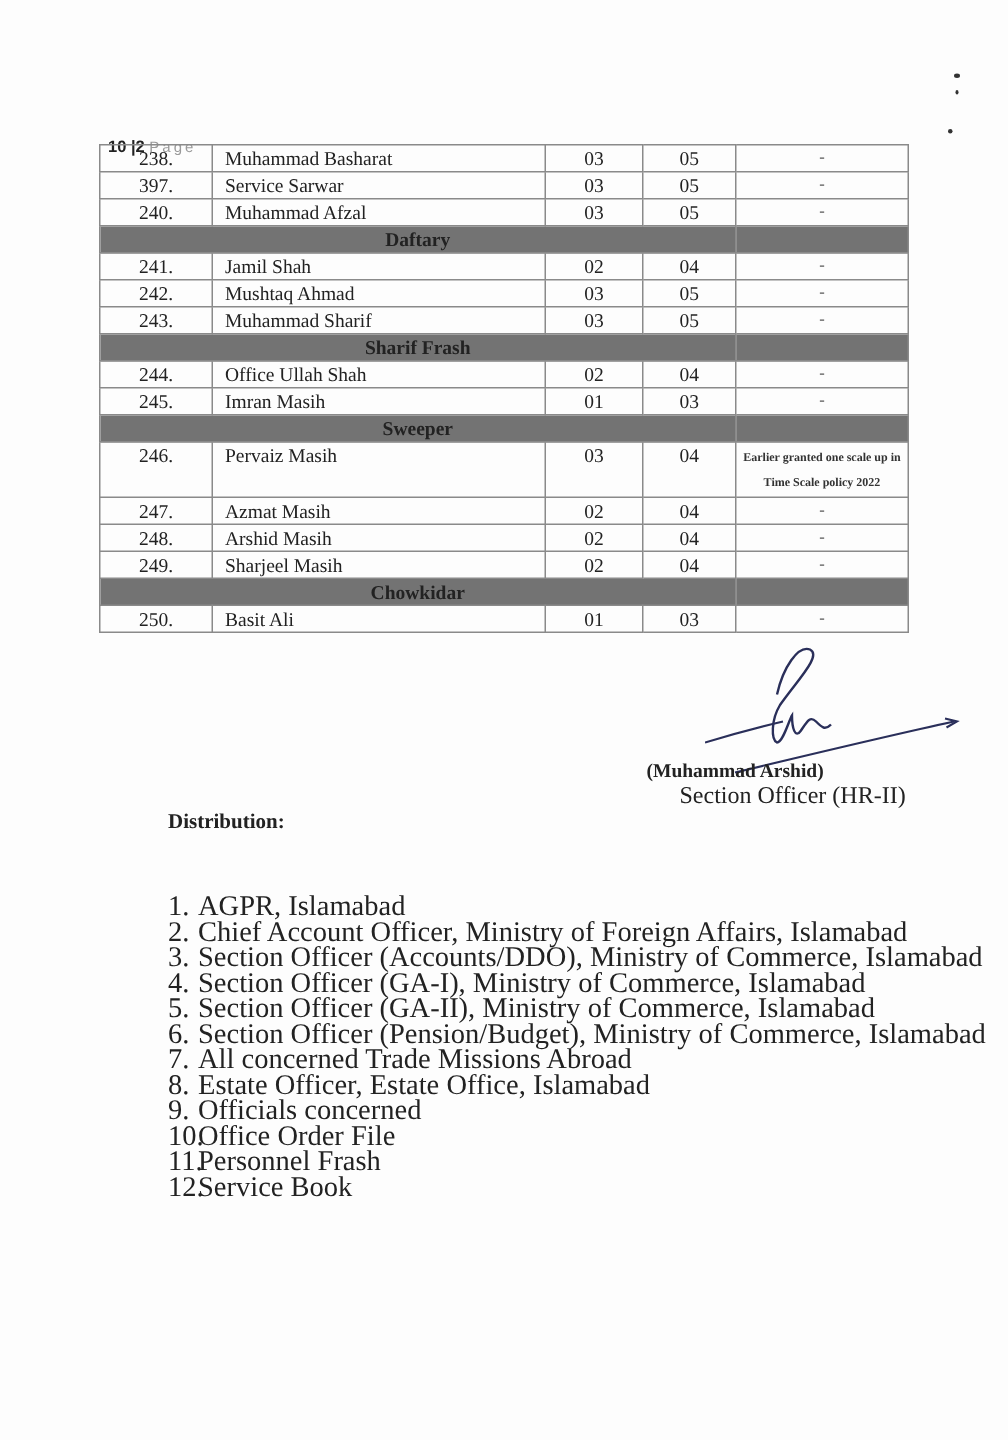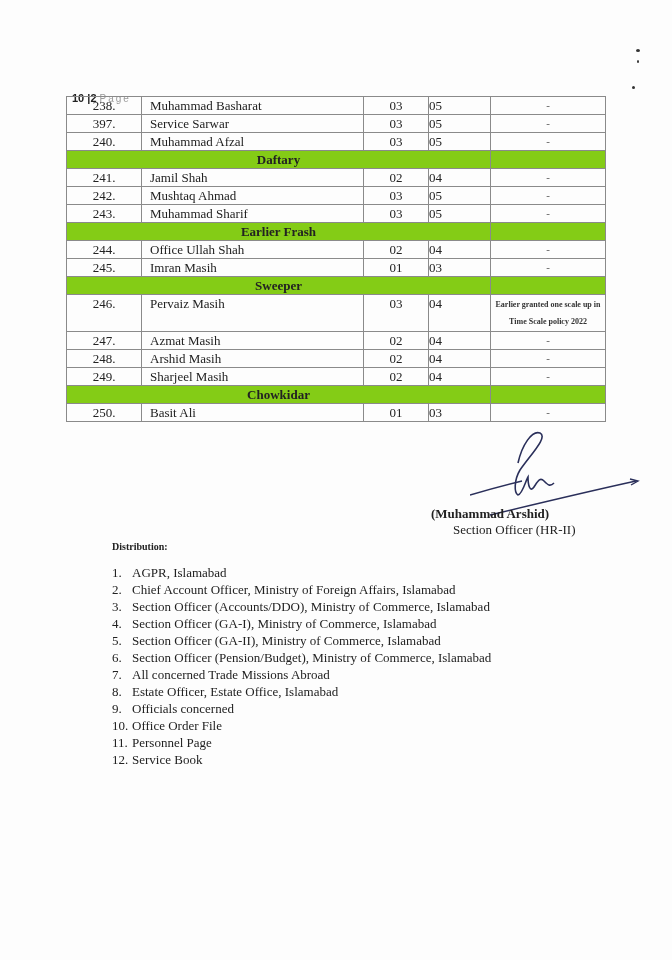--- a/index.html
+++ b/index.html
@@ -6,30 +6,30 @@
   body { width:672px; height:960px; background:#fdfdfd; position:relative; overflow:hidden;
          font-family:"Liberation Serif", "DejaVu Serif", serif; color:#222; }
   .page-header { position:absolute; left:72px; top:92px; font-family:"Liberation Sans", sans-serif; font-size:11px; }
   .page-header .num { font-weight:bold; color:#222; }
   .page-header .lbl { color:#9a9a9a; letter-spacing:2px; font-size:10px; }
   table.roster { position:absolute; left:66px; top:96px; width:540px; border-collapse:collapse; font-size:13px; }
   table.roster td { border:1px solid #8a8a8a; padding:0; height:17px; line-height:17px; }
   td.c-sno { width:74px; text-align:center;font-family:Liberation Serif, serif; }
   td.c-name { width:213px; padding-left:8px !important; text-align:left; }
   td.c-bps { width:64px; text-align:center; }
-  td.c-new { width:61px; text-align:left; }
+  td.c-new { width:61px; text-align:center; }
   td.c-rem { text-align:center; font-size:11px; color:#555; }
-  tr.section td { background:#84cc16; font-weight:bold; text-align:center; }
+  tr.section td { background:#737373; font-weight:bold; text-align:center; }
   td.rem-note { font-size:8px; line-height:10px; font-weight:bold; color:#333; vertical-align:top; padding-top:1px !important; }
   tr.tall td { height:35px; vertical-align:top; }
   .signature { position:absolute; left:470px; top:425px; }
   .sign-name { position:absolute; left:431px; top:506px; font-size:13px; font-weight:bold; }
-  .sign-desig { position:absolute; left:453px; top:522px; font-size:13px; }
-  .dist-title { position:absolute; left:112px; top:541px; font-size:10px; font-weight:bold; }
-  ol.dist { position:absolute; left:112px; top:564px; margin:0; padding:0; list-style:none; font-size:13px; }
+  .sign-desig { position:absolute; left:453px; top:522px; font-size:16px; }
+  .dist-title { position:absolute; left:112px; top:541px; font-size:14px; font-weight:bold; }
+  ol.dist { position:absolute; left:112px; top:596px; margin:0; padding:0; list-style:none; font-size:19px; }
   ol.dist li { height:17px; line-height:17px; white-space:nowrap; }
   ol.dist li .n { display:inline-block; width:20px; }
   .mark { position:absolute; background:#333; border-radius:50%; }
 </style>
 </head>
 <body>
 
 <div class="page-header">
   <span class="num">10</span>
   <span class="num"> |</span><span class="num">2</span>
@@ -78,21 +78,21 @@
         <td class="c-rem">-</td>
       </tr>
       <tr>
         <td class="c-sno">243.</td>
         <td class="c-name">Muhammad Sharif</td>
         <td class="c-bps">03</td>
         <td class="c-new">05</td>
         <td class="c-rem">-</td>
       </tr>
       <tr class="section">
-        <td colspan="4">Earlier Frash</td>
+        <td colspan="4">Sharif Frash</td>
         <td></td>
       </tr>
       <tr>
         <td class="c-sno">244.</td>
         <td class="c-name">Office Ullah Shah</td>
         <td class="c-bps">02</td>
         <td class="c-new">04</td>
         <td class="c-rem">-</td>
       </tr>
       <tr>
@@ -162,19 +162,19 @@
     <li><span class="n">1.</span><span>AGPR, Islamabad</span></li>
     <li><span class="n">2.</span><span>Chief Account Officer, Ministry of Foreign Affairs, Islamabad</span></li>
     <li><span class="n">3.</span><span>Section Officer (Accounts/DDO), Ministry of Commerce, Islamabad</span></li>
     <li><span class="n">4.</span><span>Section Officer (GA-I), Ministry of Commerce, Islamabad</span></li>
     <li><span class="n">5.</span><span>Section Officer (GA-II), Ministry of Commerce, Islamabad</span></li>
     <li><span class="n">6.</span><span>Section Officer (Pension/Budget), Ministry of Commerce, Islamabad</span></li>
     <li><span class="n">7.</span><span>All concerned Trade Missions Abroad</span></li>
     <li><span class="n">8.</span><span>Estate Officer, Estate Office, Islamabad</span></li>
     <li><span class="n">9.</span><span>Officials concerned</span></li>
     <li><span class="n">10.</span><span>Office Order File</span></li>
-    <li><span class="n">11.</span><span>Personnel Page</span></li>
+    <li><span class="n">11.</span><span>Personnel Frash</span></li>
     <li><span class="n">12.</span><span>Service Book</span></li>
   </ol>
 
 <div class="mark" style="left:636px;top:49px;width:4px;height:3px;"></div>
 <div class="mark" style="left:637px;top:60px;width:2px;height:3px;"></div>
 <div class="mark" style="left:632px;top:86px;width:3px;height:3px;"></div>
 
 </body></html>

